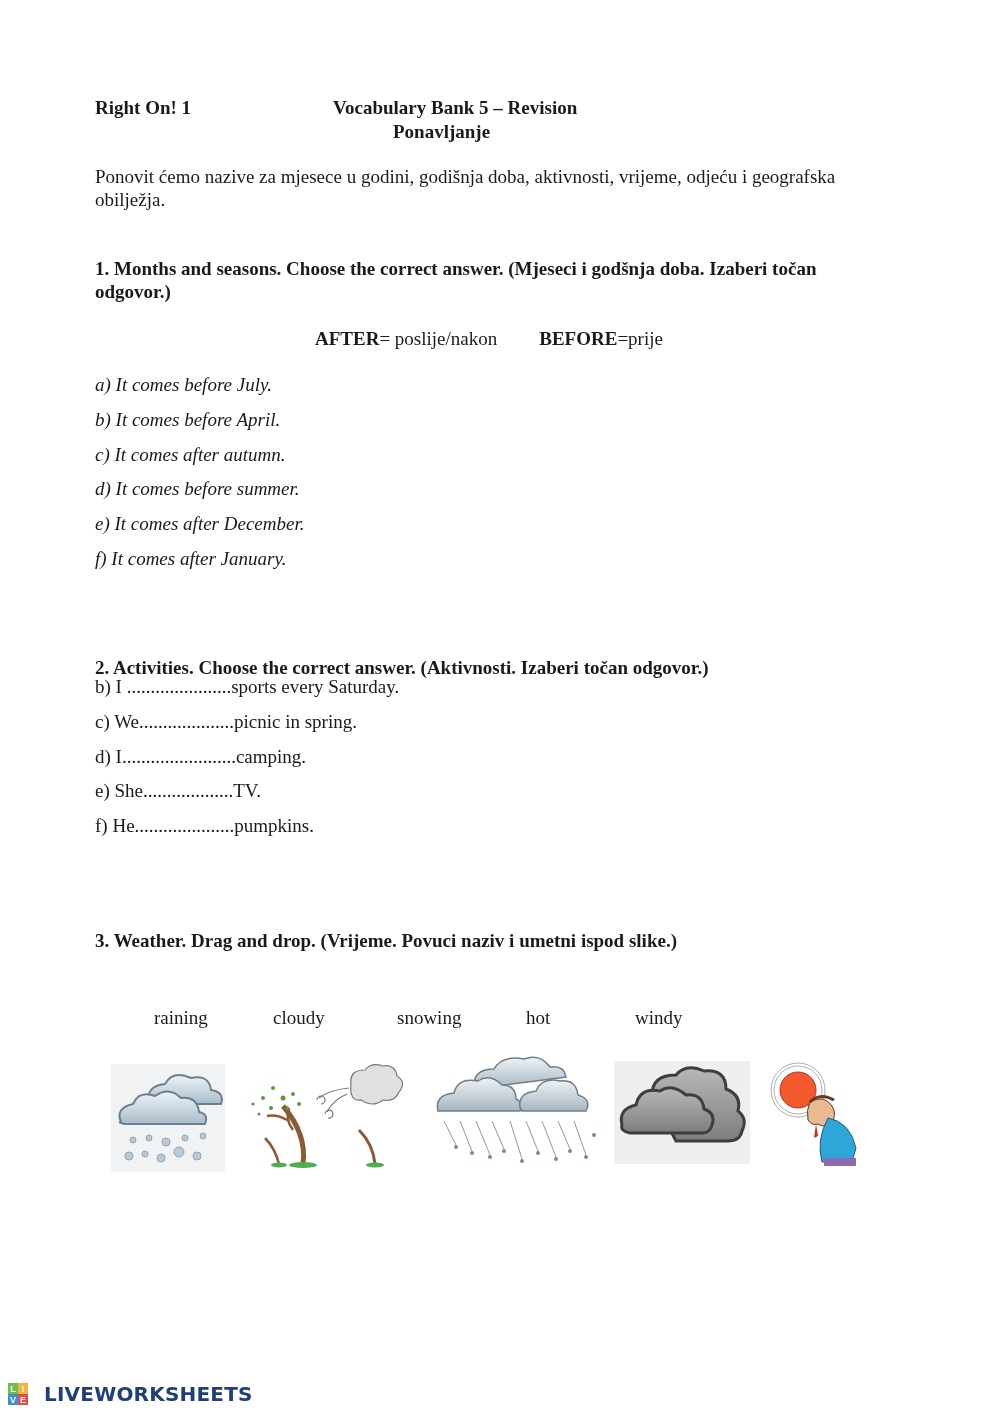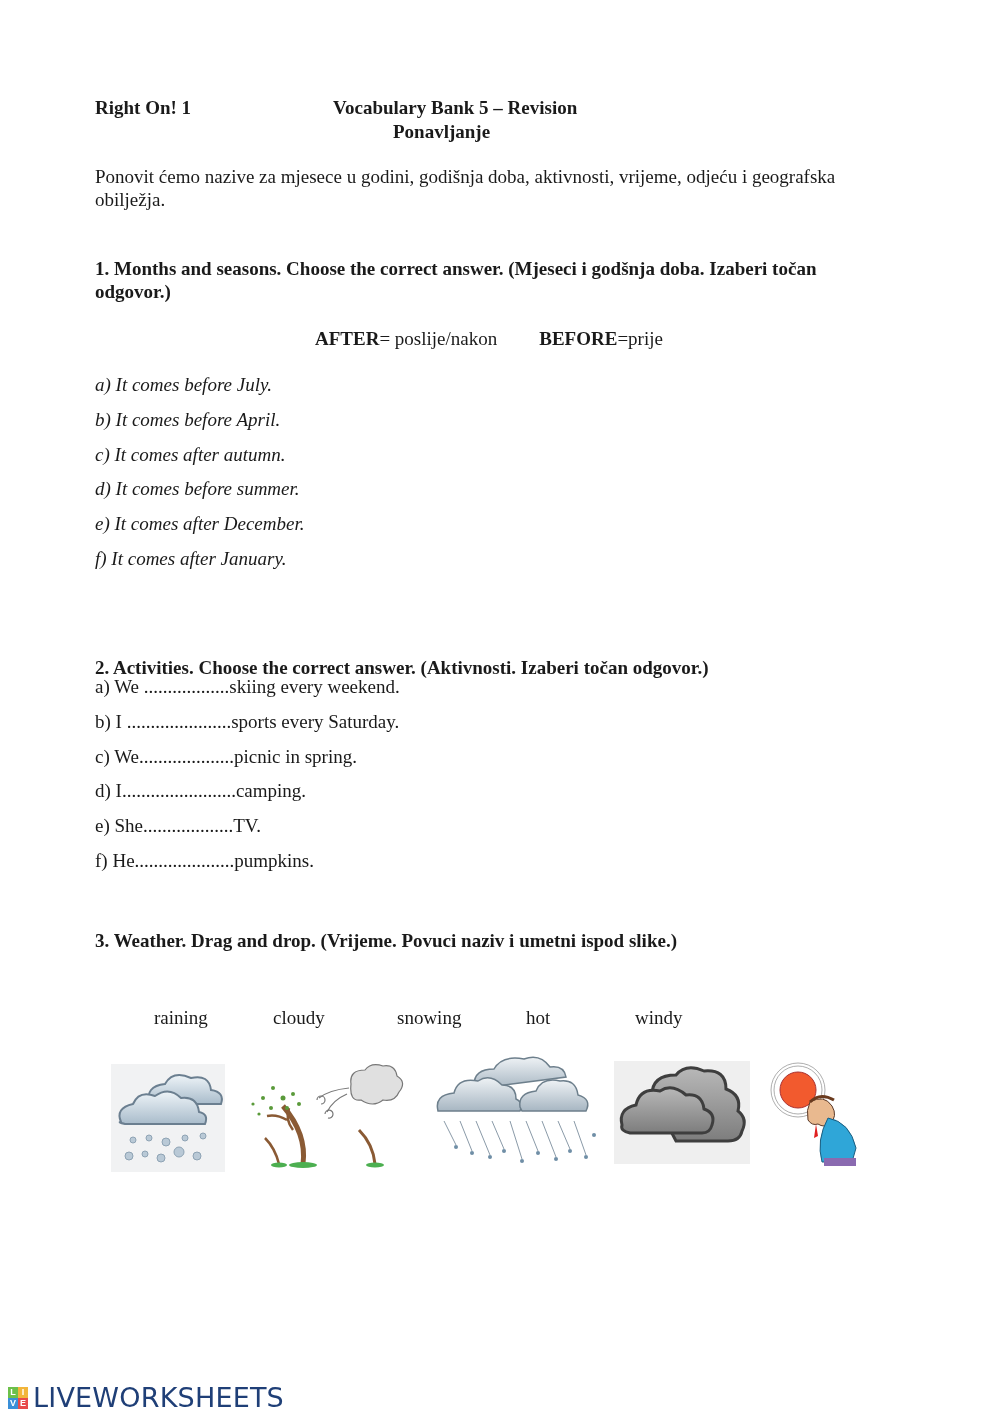--- a/index.html
+++ b/index.html
@@ -22,21 +22,21 @@
     .list .item { height: 34.8px; }
     #list1 { top: 373px; font-style: italic; }
     #sec2-title { left: 95px; top: 628px; margin-top: 28px; }
     #list2 { top: 675px; }
     #sec3-title { left: 95px; top: 929px; }
     .word { top: 999px; cursor: grab; margin-top: 7px; }
     .pic { top: 1056px; }
     #logo { left: 8px; top: 1382px; display: flex; align-items: center; }
     #logo-icon { width: 20px; height: 22px; display: grid; grid-template-columns: 10px 10px; grid-template-rows: 11px 11px; }
     #logo-icon span { font-family: "Liberation Sans", sans-serif; font-size: 9px; font-weight: bold; color: #fff; display: flex; align-items: center; justify-content: center; }
-    #logo-text { font-family: "DejaVu Sans", "Liberation Sans", sans-serif; font-weight: normal; font-size: 27px; color: #1f3f77; margin-left: 5px; letter-spacing: 0.2px; }
+    #logo-text { font-family: "DejaVu Sans", "Liberation Sans", sans-serif; font-weight: bold; font-size: 20px; color: #1f3f77; margin-left: 16px; letter-spacing: 0.2px; }
   </style>
 </head>
 <body>
 
 <div id="header-left" class="abs t b">Right On! 1</div>
 <div id="header-title" class="abs t b">Vocabulary Bank 5 – Revision</div>
 <div id="header-sub" class="abs t b">Ponavljanje</div>
 
 <div id="intro" class="abs t">Ponovit ćemo nazive za mjesece u godini, godišnja doba, aktivnosti, vrijeme, odjeću i geografska obilježja.</div>
 
@@ -48,21 +48,20 @@
   <div class="item">a) It comes before July.</div>
   <div class="item">b) It comes before April.</div>
   <div class="item">c) It comes after autumn.</div>
   <div class="item">d) It comes before summer.</div>
   <div class="item">e) It comes after December.</div>
   <div class="item">f) It comes after January.</div>
 </div>
 
 <div id="sec2-title" class="abs t b">2. Activities. Choose the correct answer. (Aktivnosti. Izaberi točan odgovor.)</div>
 <div id="list2" class="abs list t">
-  <div class="item">a) We ..................skiing every weekend.</div>
   <div class="item">b) I ......................sports every Saturday.</div>
   <div class="item">c) We....................picnic in spring.</div>
   <div class="item">d) I........................camping.</div>
   <div class="item">e) She...................TV.</div>
   <div class="item">f) He.....................pumpkins.</div>
 </div>
 
 <div id="sec3-title" class="abs t b">3. Weather. Drag and drop. (Vrijeme. Povuci naziv i umetni ispod slike.)</div>
 <div class="abs t word" style="left:154px">raining</div>
 <div class="abs t word" style="left:273px">cloudy</div>

